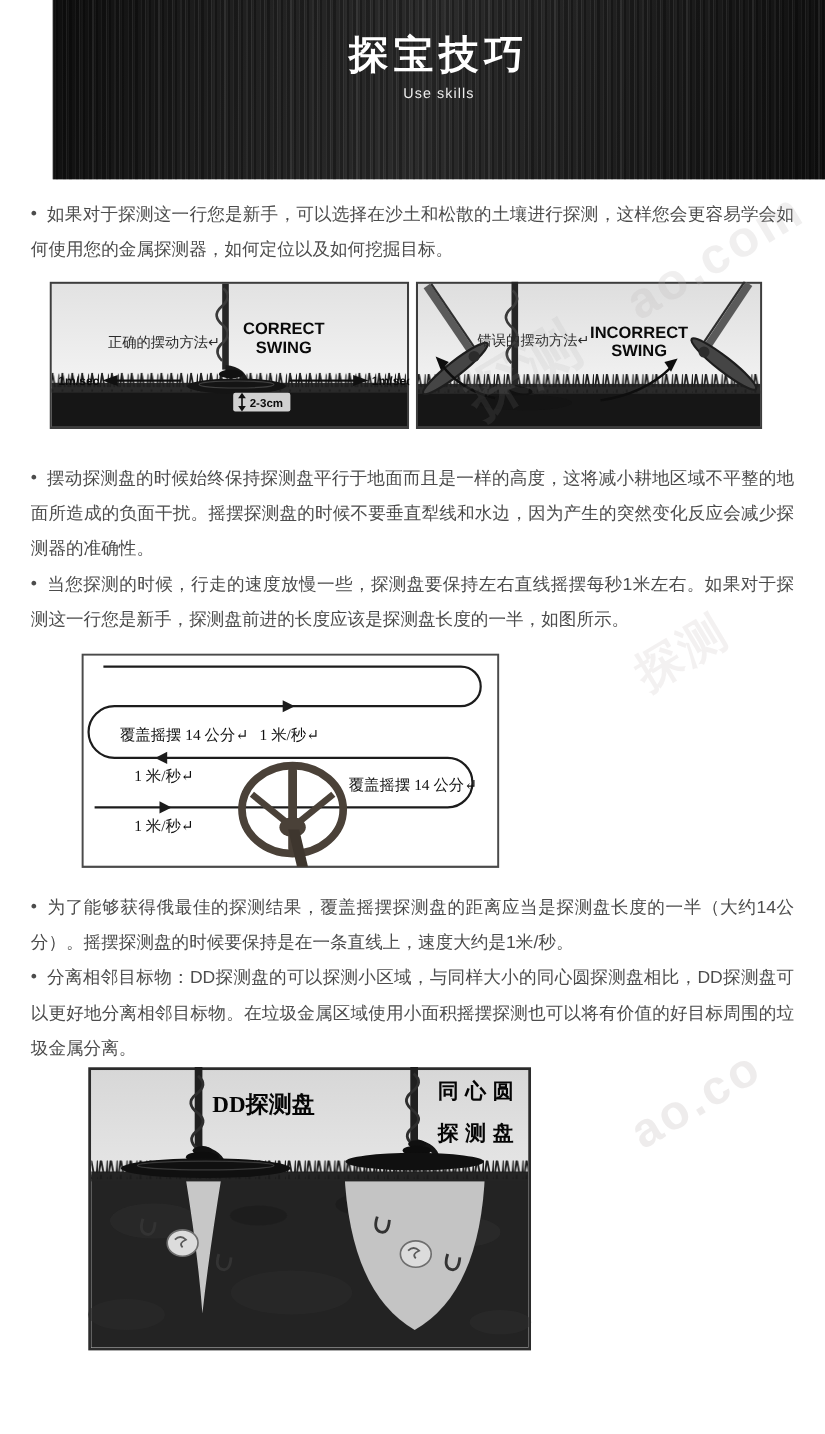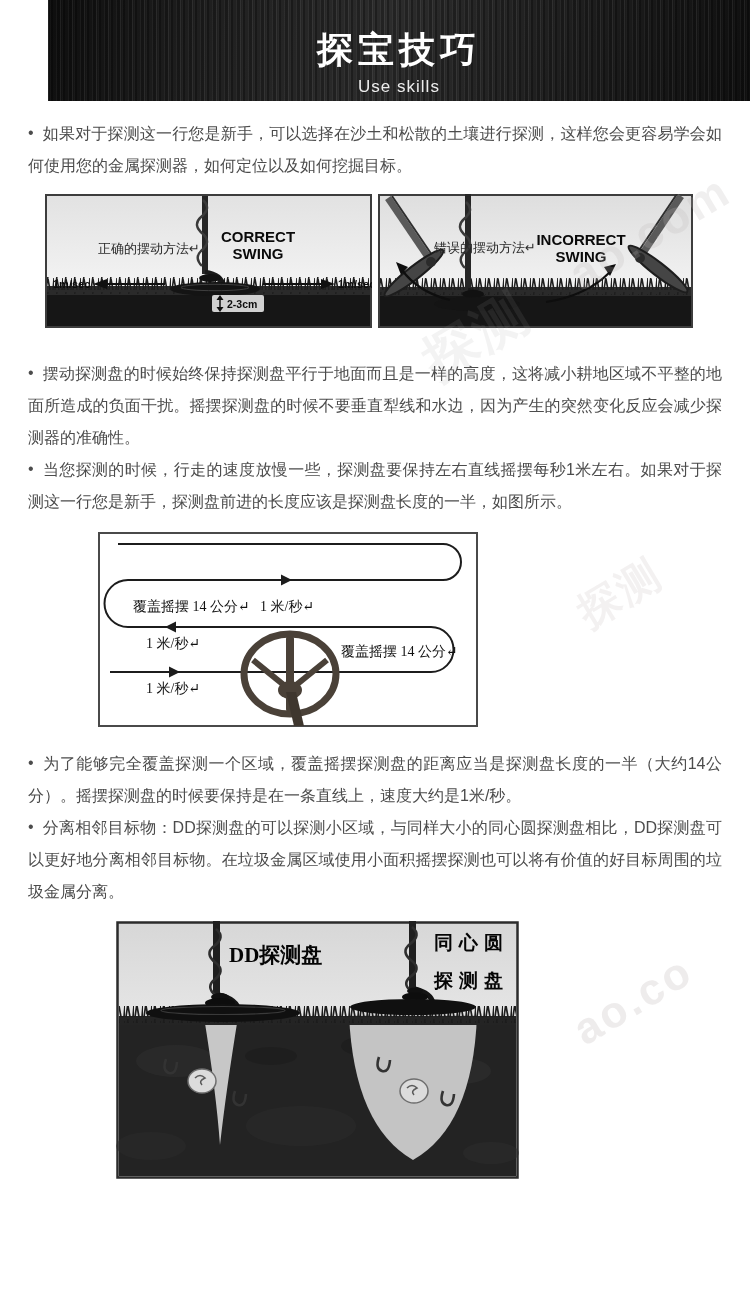--- a/index.html
+++ b/index.html
@@ -1,43 +1,43 @@
 <!DOCTYPE html>
 <html><head>
 <meta charset="utf-8">
 <style>
   html,body{margin:0;padding:0;background:#fff;}
   .page{position:relative;width:750px;height:1304px;margin:0 auto;background:#ffffff;
         overflow:hidden;font-family:"Liberation Sans","DejaVu Sans",sans-serif;}
 
   
-  .header{position:relative;height:101px;background-color:#1f1f1f;
+  .header{position:relative;height:163px;background-color:#1f1f1f;
     background-image:
       repeating-linear-gradient(90deg, rgba(255,255,255,.07) 0 1px, rgba(0,0,0,0) 1px 2px,
         rgba(255,255,255,.025) 2px 3px, rgba(0,0,0,.3) 3px 5px, rgba(0,0,0,0) 5px 8px,
         rgba(255,255,255,.04) 8px 9px, rgba(0,0,0,.22) 9px 12px),
       linear-gradient(100deg, rgba(0,0,0,.55) 0%, rgba(0,0,0,0) 22%,
         rgba(255,255,255,.06) 48%, rgba(0,0,0,0) 72%, rgba(0,0,0,.5) 100%);
     text-align:center;color:#fff;margin-left:48px;}
   .header .title{padding-top:30px;font-size:36px;font-weight:bold;letter-spacing:5px;line-height:1.1;}
-  .header .subtitle{margin-top:7px;font-size:17px;font-weight:normal;color:#ededed;letter-spacing:1px;}
+  .header .subtitle{margin-top:7px;font-size:13px;font-weight:normal;color:#ededed;letter-spacing:1px;}
 
   
   .textblock{margin:0 28px;font-size:16px;line-height:32px;color:#4c4c4c;text-align:justify;}
   .tb1{margin-top:17px;}
   .tb2{margin-top:30px;}
   .tb3{margin-top:21px;}
   .para{margin:0;}
   .bullet{display:inline-block;margin-right:9px;transform:translateY(-1px);color:#4c4c4c;}
 
   
   .figrow{display:flex;gap:6px;padding-left:45px;margin-top:12px;}
   .fig{display:block;}
-  .sweep-wrap{margin-top:14px;padding-left:98px;}
-  .coilcmp-wrap{margin-top:13px;padding-left:116px;}
+  .sweep-wrap{margin-top:14px;padding-left:74px;}
+  .coilcmp-wrap{padding-left:80px;}
   svg text{user-select:none;}
   .svg-sans{font-family:"Liberation Sans","DejaVu Sans",sans-serif;}
   .svg-serif{font-family:"Liberation Serif","DejaVu Serif",serif;}
 
   
   .wm{position:absolute;z-index:5;pointer-events:none;font-weight:bold;
       color:rgba(186,180,180,.22);transform:rotate(-31deg);letter-spacing:3px;
       font-family:"Liberation Sans","DejaVu Sans",sans-serif;}
   .wm1{left:560px;top:205px;font-size:46px;}
   .wm2{left:575px;top:565px;font-size:42px;color:rgba(186,180,180,.18);}
@@ -185,21 +185,21 @@
         <rect x="188" y="104" width="8" height="76" rx="3" fill="#4a4138"></rect>
         <line x1="192" y1="158" x2="155" y2="128" stroke="#4a4138" stroke-width="6"></line>
         <line x1="192" y1="158" x2="229" y2="128" stroke="#4a4138" stroke-width="6"></line>
         <ellipse cx="192" cy="158" rx="12" ry="9" fill="#4a4138"></ellipse>
         <path d="M188,160 L196,194 L206,194 L198,160 Z" fill="#3e362e"></path>
       </g>
     </svg>
   </div>
 
   <div class="textblock tb3">
-    <p class="para"><span class="bullet">•</span><span>为了能够完全覆盖探测一个区域，覆盖摇摆探测盘的距离应当是探测盘长度的一半（大约14公分）。摇摆探测盘的时候要保持是在一条直线上，速度大约是1米/秒。</span></p>
+    <p class="para"><span class="bullet">•</span><span>为了能够获得俄最佳的探测结果，覆盖摇摆探测盘的距离应当是探测盘长度的一半（大约14公分）。摇摆探测盘的时候要保持是在一条直线上，速度大约是1米/秒。</span></p>
     <p class="para"><span class="bullet">•</span><span>分离相邻目标物：DD探测盘的可以探测小区域，与同样大小的同心圆探测盘相比，DD探测盘可以更好地分离相邻目标物。在垃圾金属区域使用小面积摇摆探测也可以将有价值的好目标周围的垃圾金属分离。</span></p>
   </div>
 
   <div class="coilcmp-wrap">
     <svg class="fig" width="403" height="258" viewBox="0 0 403 258">
       <defs>
         <linearGradient id="skyD" x1="0" y1="0" x2="0" y2="1">
           <stop offset="0" stop-color="#d7d7d7"></stop>
             <stop offset="0.75" stop-color="#f4f4f4"></stop>
             <stop offset="1" stop-color="#fbfbfb"></stop>

